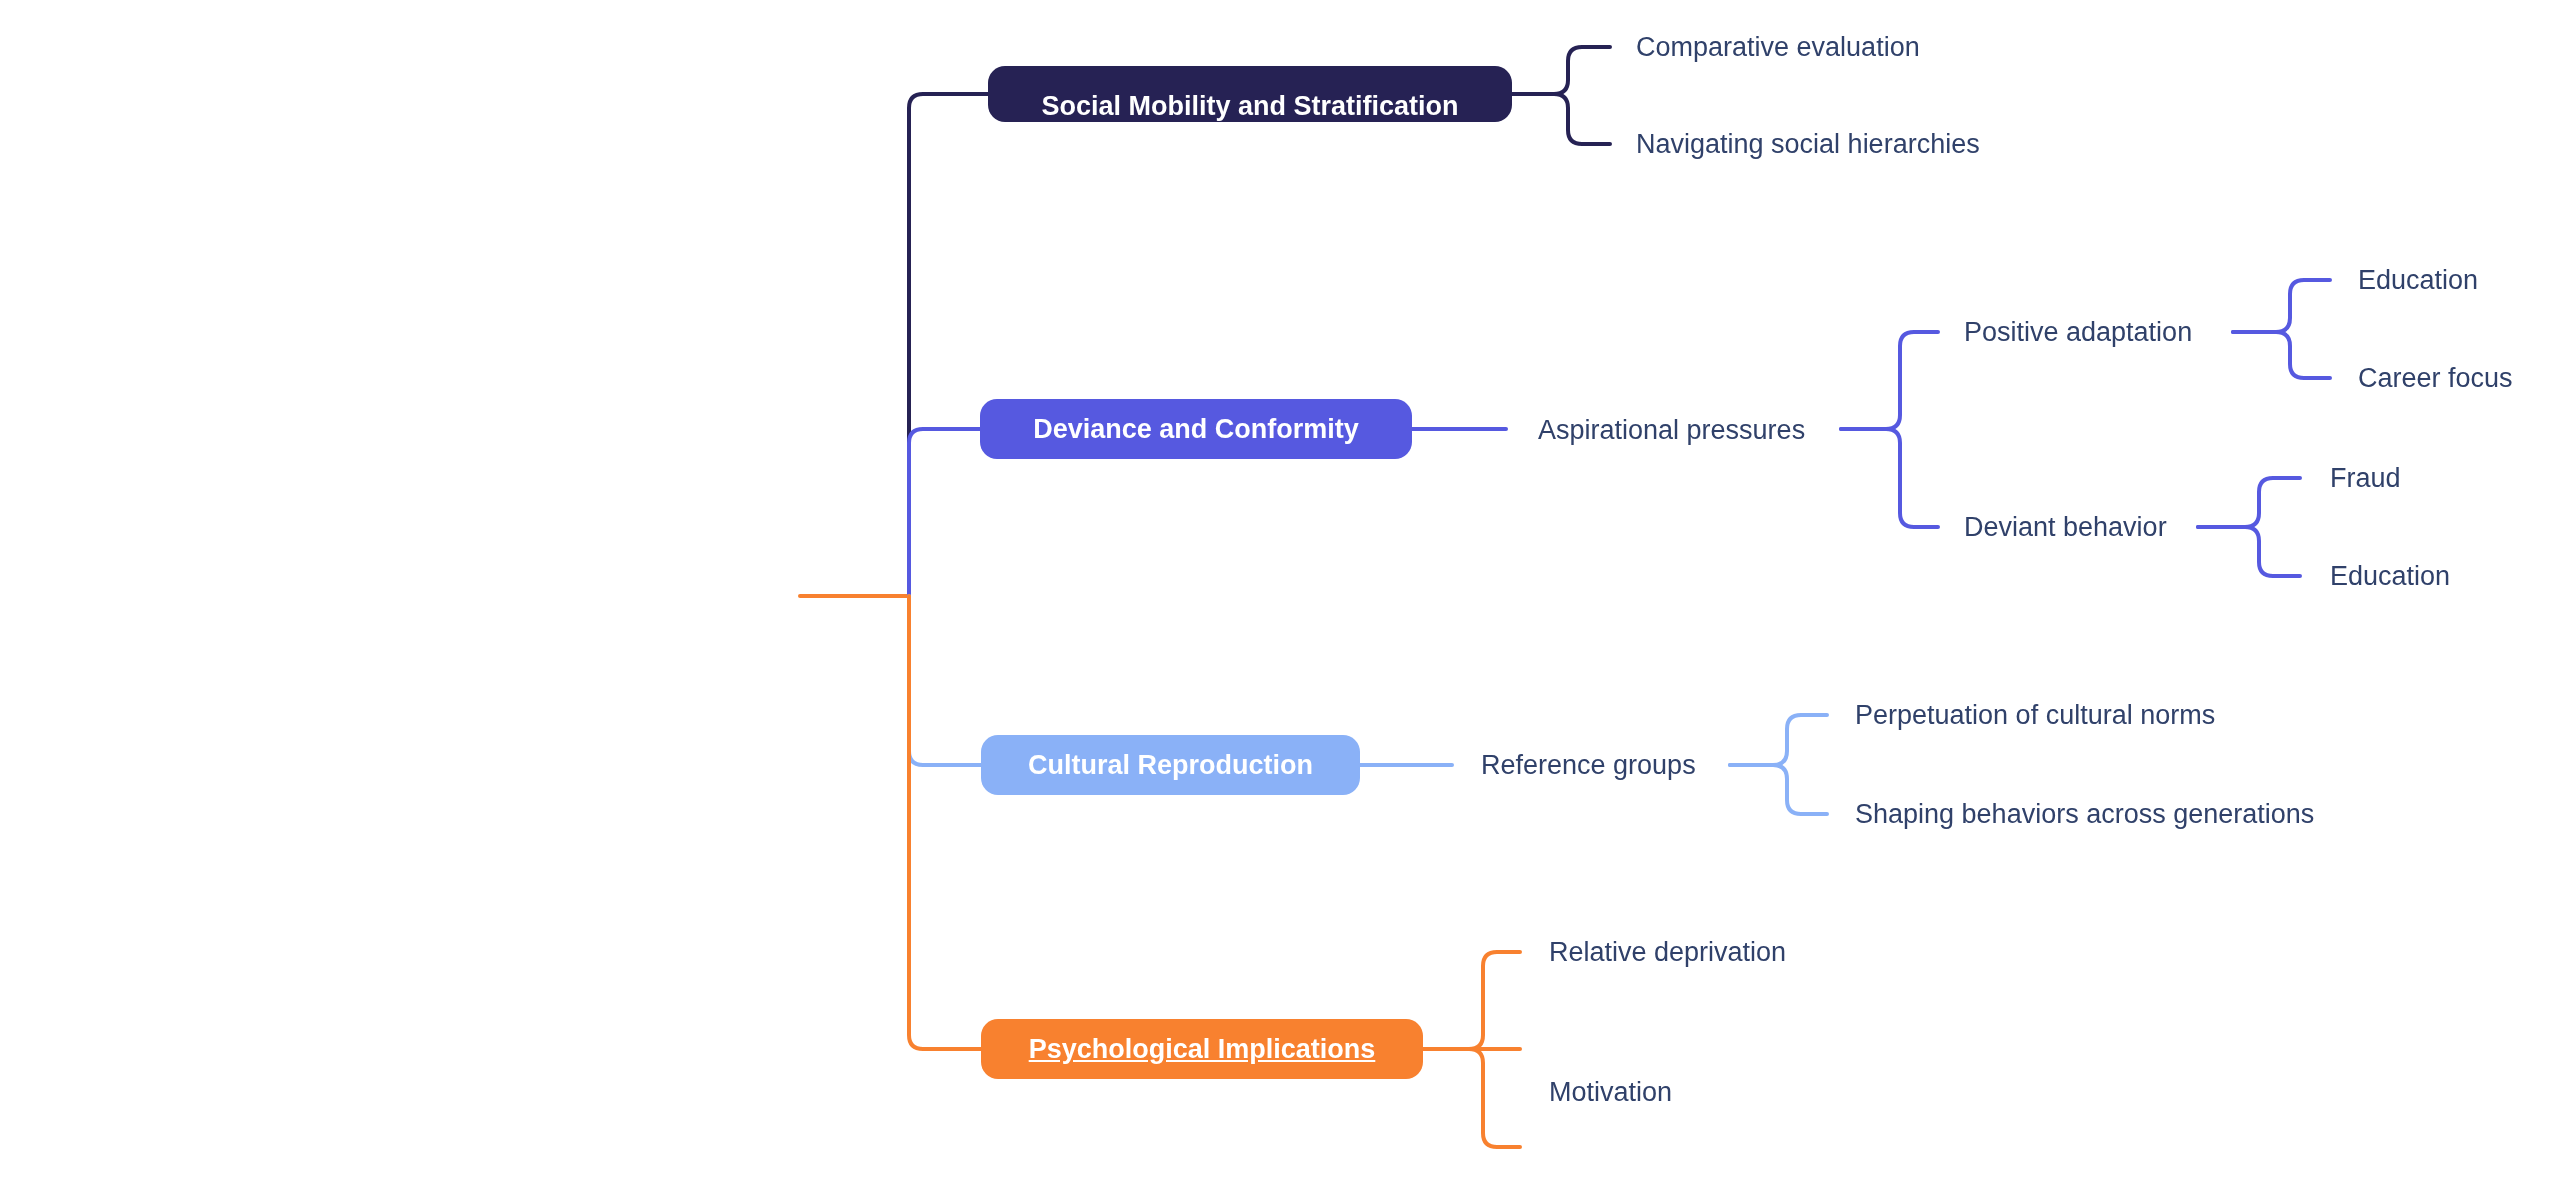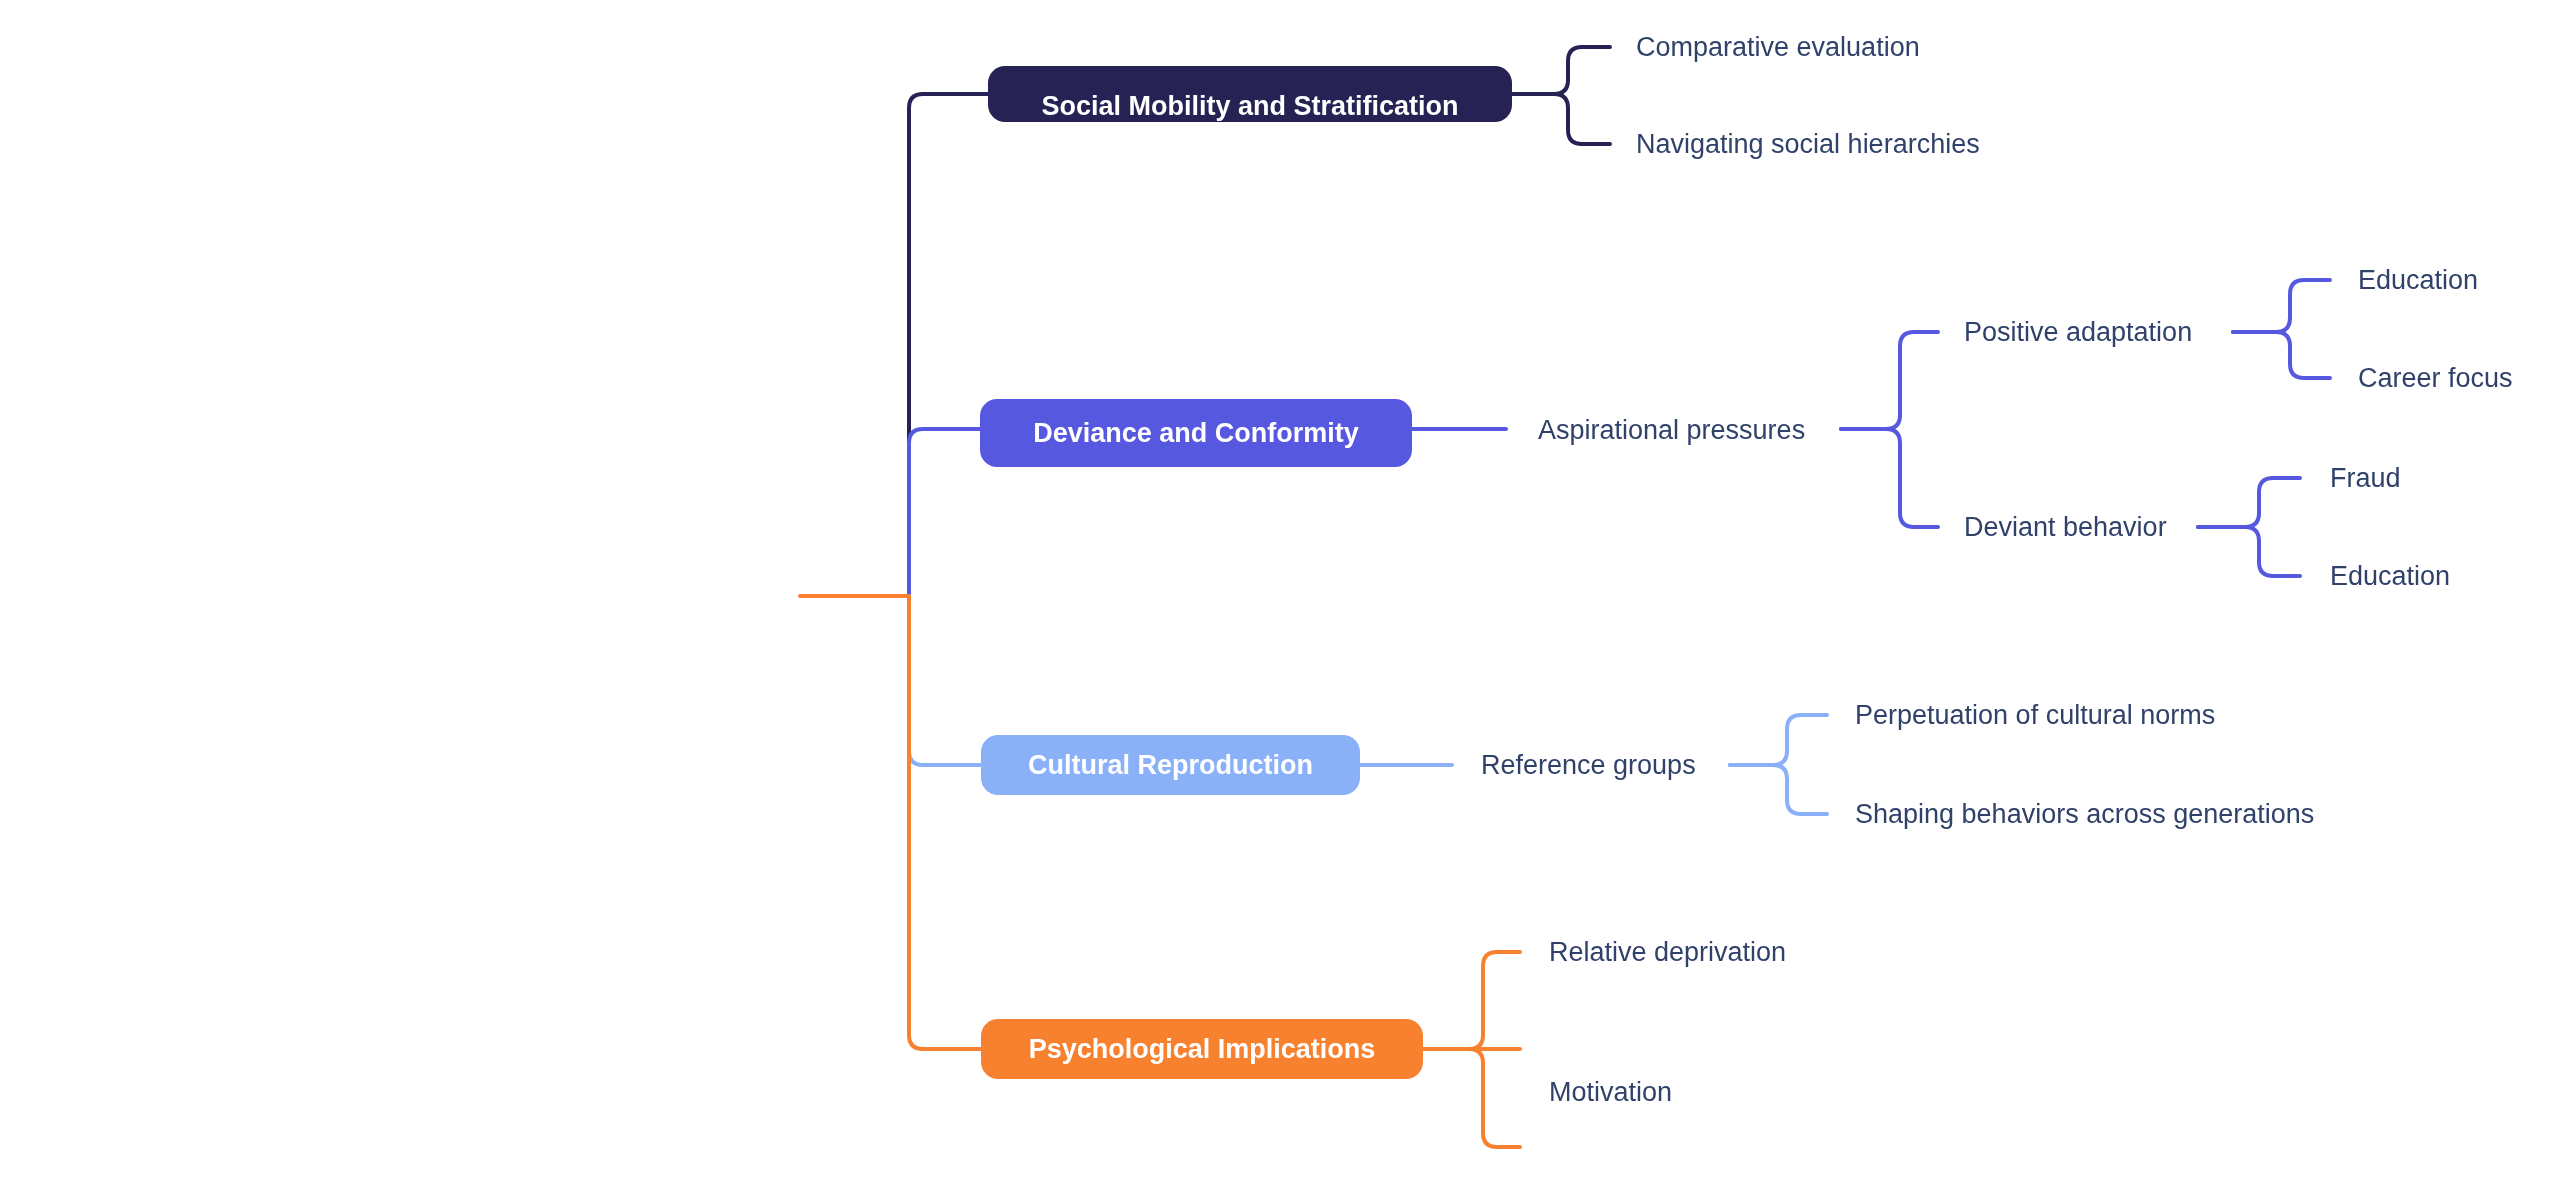--- a/index.html
+++ b/index.html
@@ -56,35 +56,36 @@
   }
   .node.b1 {
     left: 988px; top: 66px;
     width: 524px; height: 56px;
     background: var(--navy);
     font-size: 27px;
     align-items: flex-end;
   }
   .node.b2 {
     left: 980px; top: 399px;
-    width: 432px; height: 68px;
+    width: 432px; height: 60px;
     background: var(--indigo);
     font-size: 27px;
   }
   .node.b3 {
     left: 981px; top: 735px;
     width: 379px; height: 60px;
     background: var(--blue);
     font-size: 27px;
   }
   .node.b4 {
     left: 981px; top: 1019px;
     width: 442px; height: 60px;
     background: var(--orange);
     font-size: 27px;
+    text-decoration: underline;
   }
   .leaf {
     position: absolute;
     transform: translateY(-50%);
     white-space: nowrap;
     color: var(--text_dark);
     font-size: 27px;
   }
 </style>
 </head>

